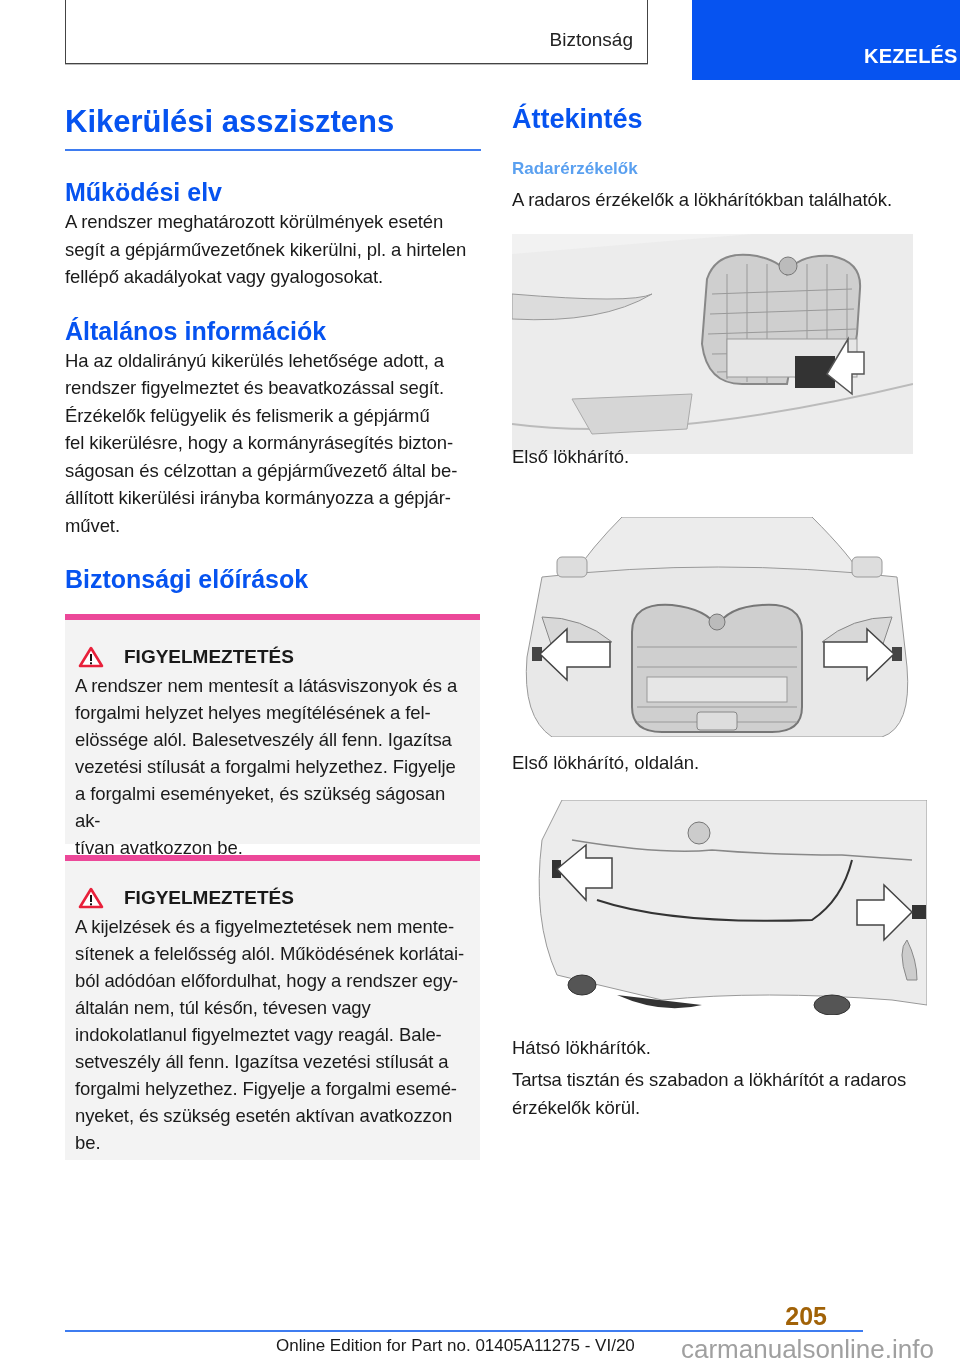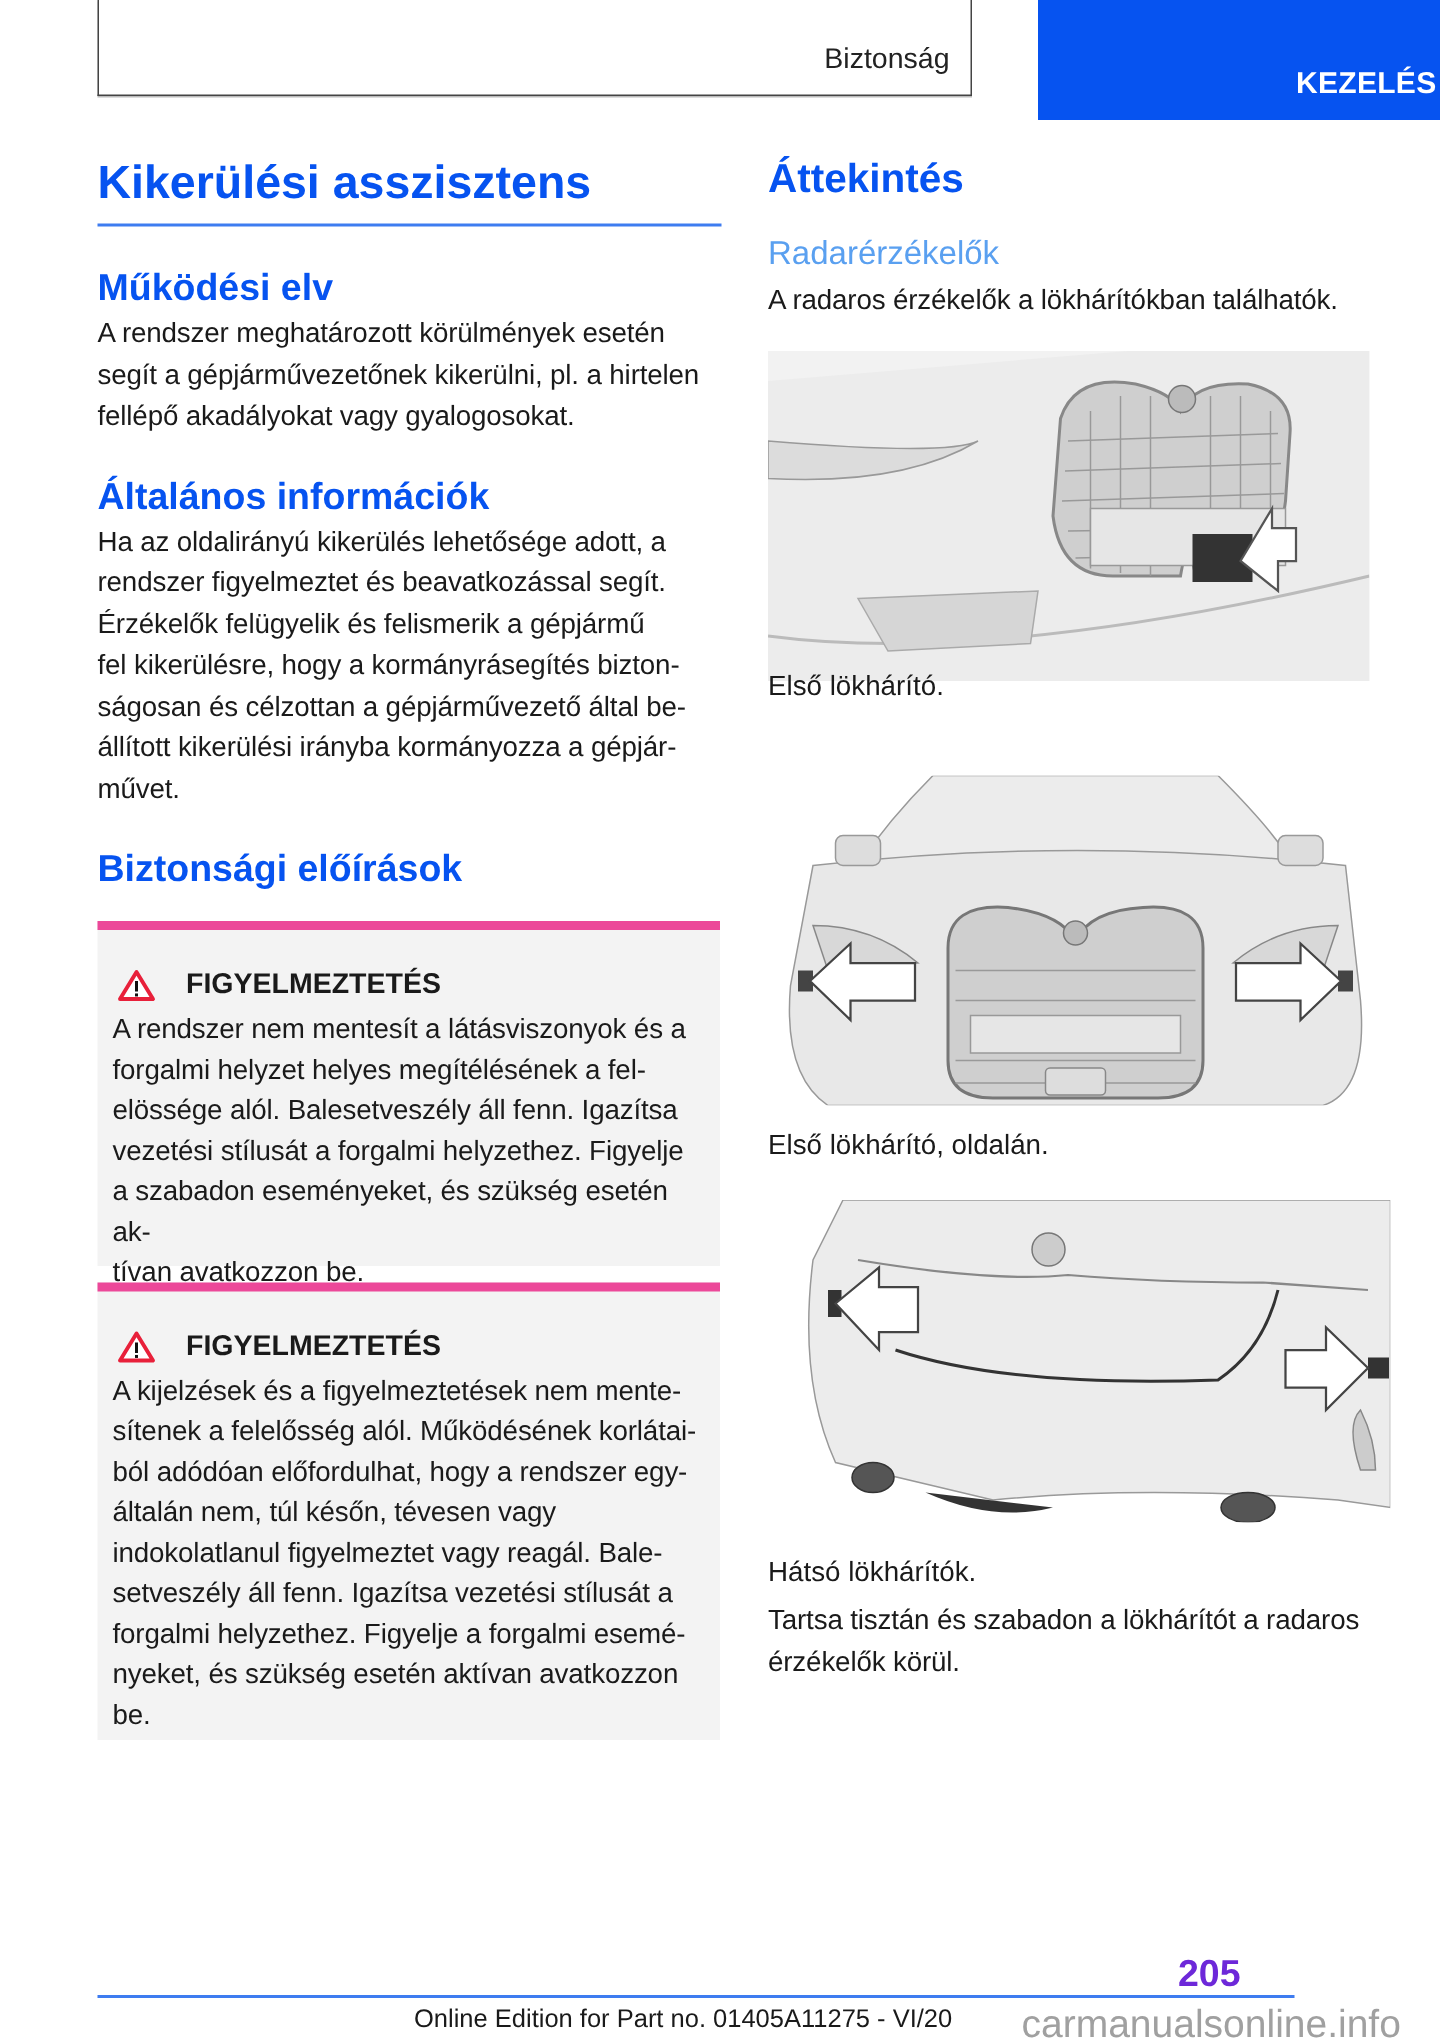--- a/index.html
+++ b/index.html
@@ -14,35 +14,35 @@
   .hdr-right { position:absolute; left:660px; top:0; width:300px; height:80px; background:#0653f0;margin-left:32px; }
   .hdr-right span { position:absolute; left:172px; bottom:12px; font-size:20px; font-weight:bold; color:#fff; letter-spacing:0.2px; }
 
   
   .col-l { position:absolute; left:65px; top:100px; width:416px; }
   .col-r { position:absolute; left:512px; top:100px; width:416px; }
 
   .h1 { font-size:31px; font-weight:bold; color:#0653f0; margin:0; line-height:44px; }
   .h1-rule { height:2px; background:#3e7cf0; margin-top:5px; }
   .h2 { font-size:25px; font-weight:bold; color:#0653f0; line-height:32px; margin:0; }
-  .h3 { font-size:22px; font-weight:normal; color:#5aa0f0; line-height:30px; margin:0; }
+  .h3 { font-size:17px; font-weight:bold; color:#5aa0f0; line-height:30px; margin:0; }
   .p  { font-size:18.5px; line-height:27.5px; margin:0; color:#1a1a1a; letter-spacing:-0.1px; }
 
   .warn { position:absolute; left:65px; width:415px; background:#f3f3f3; box-sizing:border-box;
           border-top:6px solid #ec4899; padding:26px 12px 26px 10px; }
   .warn-title { display:flex; align-items:center; font-size:19px; font-weight:bold; color:#1a1a1a; margin-bottom:4px; }
   .warn-title svg { margin-right:20px; margin-left:3px; }
   .warn .p { line-height:27px; }
 
   .fig { position:absolute; background:#f5f5f5; overflow:hidden; }
   .caption { position:absolute; font-size:18.5px; color:#1a1a1a; }
 
   
   .foot-rule { position:absolute; left:65px; top:1330px; width:798px; height:2px; background:#3e7cf0; }
-  .page-num { position:absolute; right:133px; top:1302px; font-size:25px; font-weight:bold; color:#6d28d9;margin-left:34px; }
+  .page-num { position:absolute; right:133px; top:1302px; font-size:25px; font-weight:bold; color:#a16207;margin-left:34px; }
   .foot-text { position:absolute; left:276px; top:1336px; font-size:17px; color:#1a1a1a; white-space:nowrap; }
   .watermark { position:absolute; left:681px; top:1334px; font-size:26px; color:#a0a0a0; white-space:nowrap; }
 </style>
 </head>
 <body>
 
 <div class="hdr-left">
   <span>Biztonság</span>
 </div>
 <div class="hdr-right">
@@ -80,21 +80,21 @@
       <polygon points="13,2 24,20 2,20" fill="#fff" stroke="#e8203a" stroke-width="2.6" stroke-linejoin="round"></polygon>
       <rect x="12" y="8" width="2" height="7" fill="#111"></rect>
       <rect x="12" y="16.3" width="2" height="2" fill="#111"></rect>
     </svg>
     <span>FIGYELMEZTETÉS</span>
   </div>
   <p class="p">A rendszer nem mentesít a látásviszonyok és a</p>
   <p class="p">forgalmi helyzet helyes megítélésének a fel-</p>
   <p class="p">elössége alól. Balesetveszély áll fenn. Igazítsa</p>
   <p class="p">vezetési stílusát a forgalmi helyzethez. Figyelje</p>
-  <p class="p">a szabadon eseményeket, és szükség esetén ak-</p>
+  <p class="p">a forgalmi eseményeket, és szükség ságosan ak-</p>
   <p class="p">tívan avatkozzon be.</p>
 </div>
 
 <div class="warn" style="top:855px; height:305px;">
   <div class="warn-title">
     <svg width="26" height="22" viewBox="0 0 26 22">
       <polygon points="13,2 24,20 2,20" fill="#fff" stroke="#e8203a" stroke-width="2.6" stroke-linejoin="round"></polygon>
       <rect x="12" y="8" width="2" height="7" fill="#111"></rect>
       <rect x="12" y="16.3" width="2" height="2" fill="#111"></rect>
     </svg>

